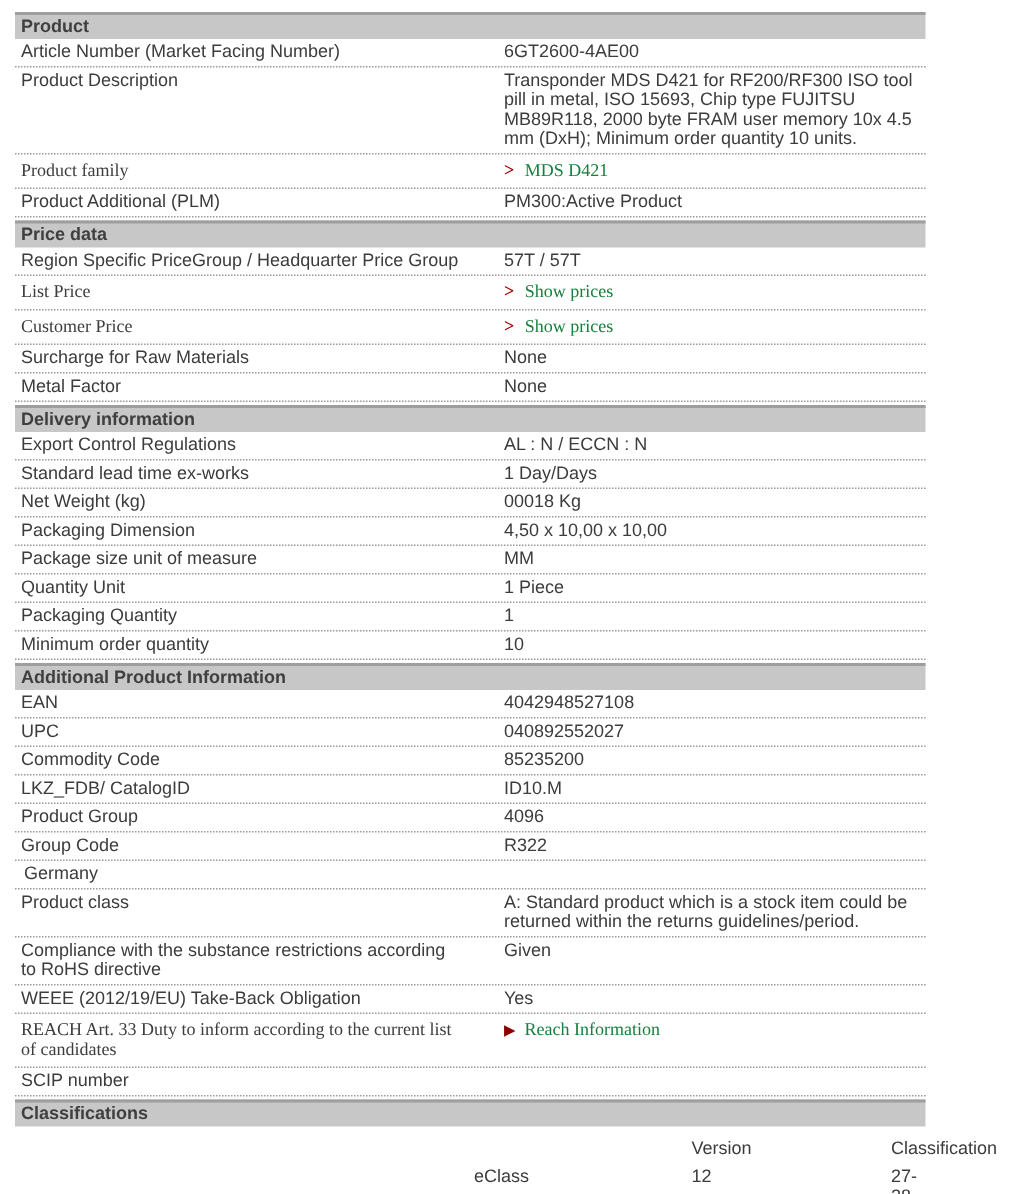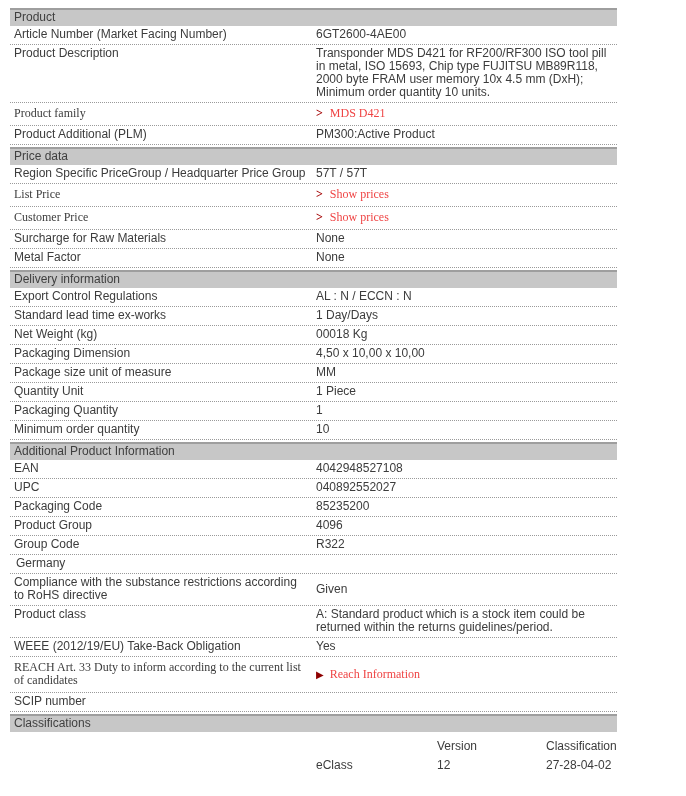--- a/index.html
+++ b/index.html
@@ -13,34 +13,35 @@
     font-size: 12px;
     color: #3c3c3c;
   }
   #app {
     margin: 8px 0 0 10px;
     width: 607px;
   }
   .section-bar {
     background: var(--header-bg, #c7c7c7);
     border-top: 2px solid var(--header-border, #9e9e9e);
-    font-weight: normal;
+    font-weight: bold;
     color: #3f3f3f;
     padding: 1px 4px 2px 4px;
     margin-top: 2px;
     line-height: 13px;
   }
   .row {
     display: flex;
     align-items: flex-start;
     border-bottom: 1px dotted #9a9a9a;
     padding: 2px 0 3px 0;
     line-height: 13px;
-  }
-  .row.v-center { align-items: center; }
+    gap: 20px;
+  }
+  .row.v-center { }
   .row.link-row { padding: 4px 0 5px 0; font-family: Liberation Serif, serif; }
   .row .label {
     width: 296px;
     flex: 0 0 296px;
     padding-left: 4px;
   }
   .row .value {
     flex: 1;
     padding-left: 6px;
   }
@@ -50,26 +51,27 @@
     display: inline-block;
     margin-right: 7px;
     transform: scaleY(1.05);
   }
   .arrow {
     color: var(--accent-dark, #8e0000);
     display: inline-block;
     margin-right: 6px;
     font-size: 10px;
   }
-  .link-text { color: #ef4444; cursor: pointer; }
+  .link-text { color: #15803d; cursor: pointer; }
   .cls-table { margin-top: 5px; }
   .cls-row {
     display: flex;
     padding: 3px 0;
     line-height: 13px;
+    gap: 24px;
   }
   .cls-c1 { margin-left: 306px; width: 121px; flex: 0 0 121px; }
   .cls-c2 { width: 109px; flex: 0 0 109px; }
   .cls-c3 { flex: 1; }
 </style>
 </head>
 <body>
 
 <div id="app">
     <div class="section-bar">Product</div>
@@ -146,41 +148,45 @@
     <div class="section-bar">Additional Product Information</div>
     <div class="row">
       <div class="label">EAN</div>
       <div class="value">4042948527108</div>
     </div>
     <div class="row">
       <div class="label">UPC</div>
       <div class="value">040892552027</div>
     </div>
     <div class="row">
-      <div class="label">Packaging Code</div>
+      <div class="label">Commodity Code</div>
       <div class="value">85235200</div>
+    </div>
+    <div class="row">
+      <div class="label">LKZ_FDB/ CatalogID</div>
+      <div class="value">ID10.M</div>
     </div>
     <div class="row">
       <div class="label">Product Group</div>
       <div class="value">4096</div>
     </div>
     <div class="row">
       <div class="label">Group Code</div>
       <div class="value">R322</div>
     </div>
     <div class="row">
       <div class="value">Germany</div>
+    </div>
+    <div class="row">
+      <div class="label">Product class</div>
+      <div class="value">A: Standard product which is a stock item could be returned within the returns guidelines/period.</div>
     </div>
     <div class="row v-center">
       <div class="label">Compliance with the substance restrictions according to RoHS directive</div>
       <div class="value">Given</div>
-    </div>
-    <div class="row">
-      <div class="label">Product class</div>
-      <div class="value">A: Standard product which is a stock item could be returned within the returns guidelines/period.</div>
     </div>
     <div class="row">
       <div class="label">WEEE (2012/19/EU) Take-Back Obligation</div>
       <div class="value">Yes</div>
     </div>
     <div class="row link-row v-center">
       <div class="label">REACH Art. 33 Duty to inform according to the current list of candidates</div>
       <div class="value"><span class="arrow">▶</span><span class="link-text">Reach Information</span></div>
     </div>
     <div class="row">

